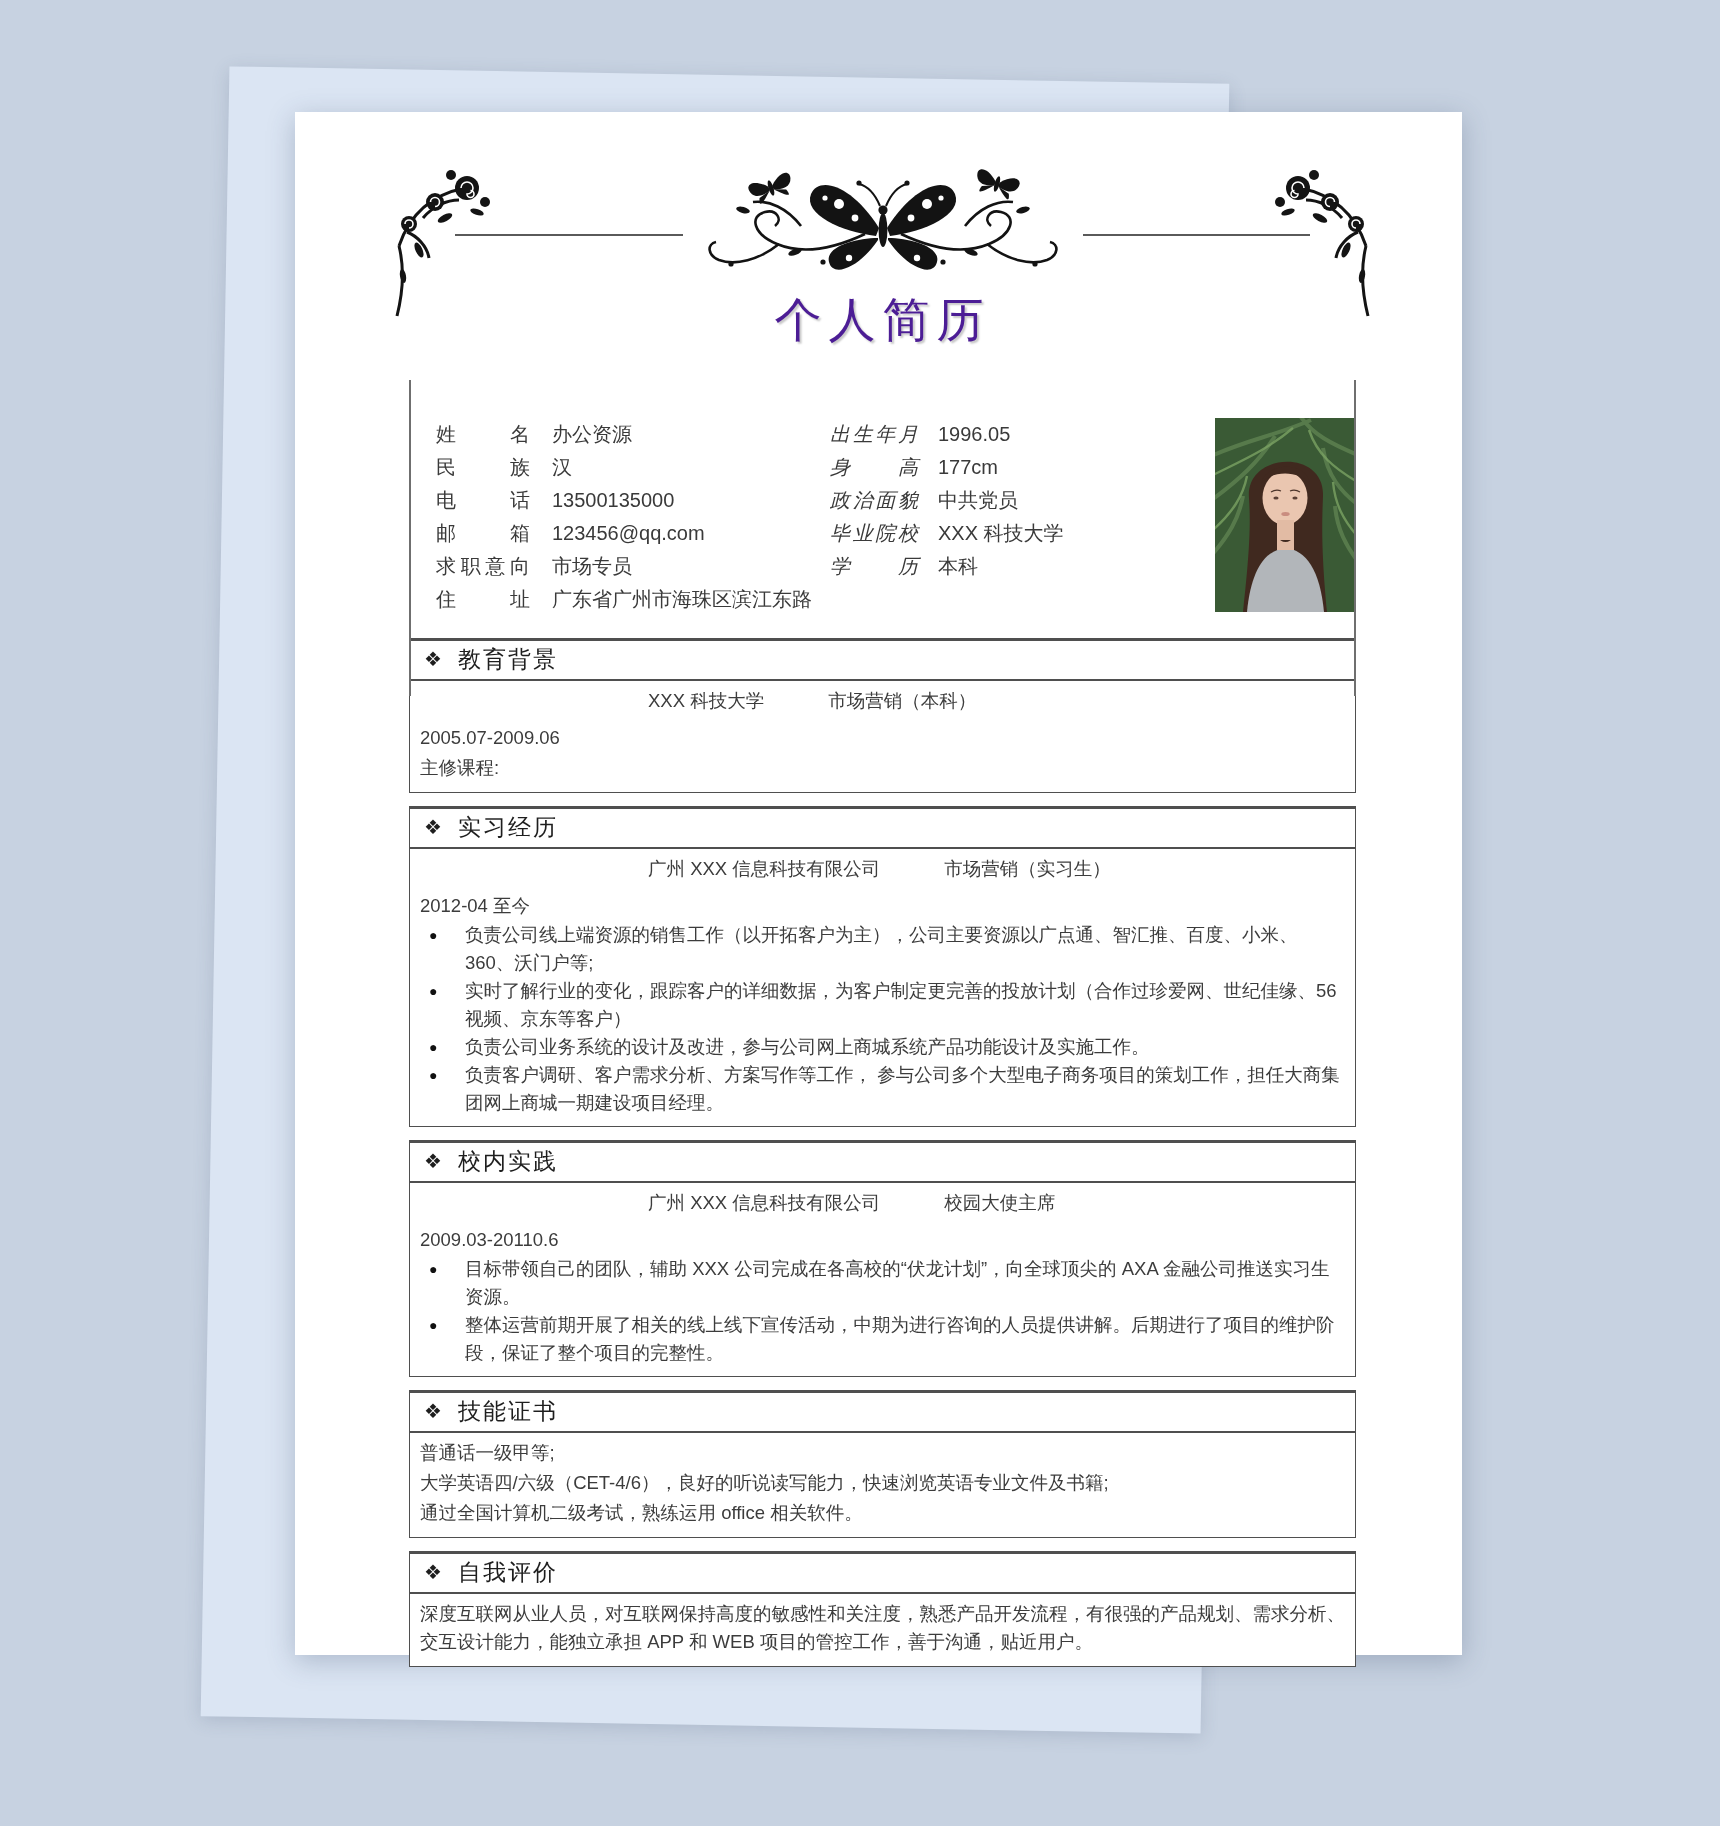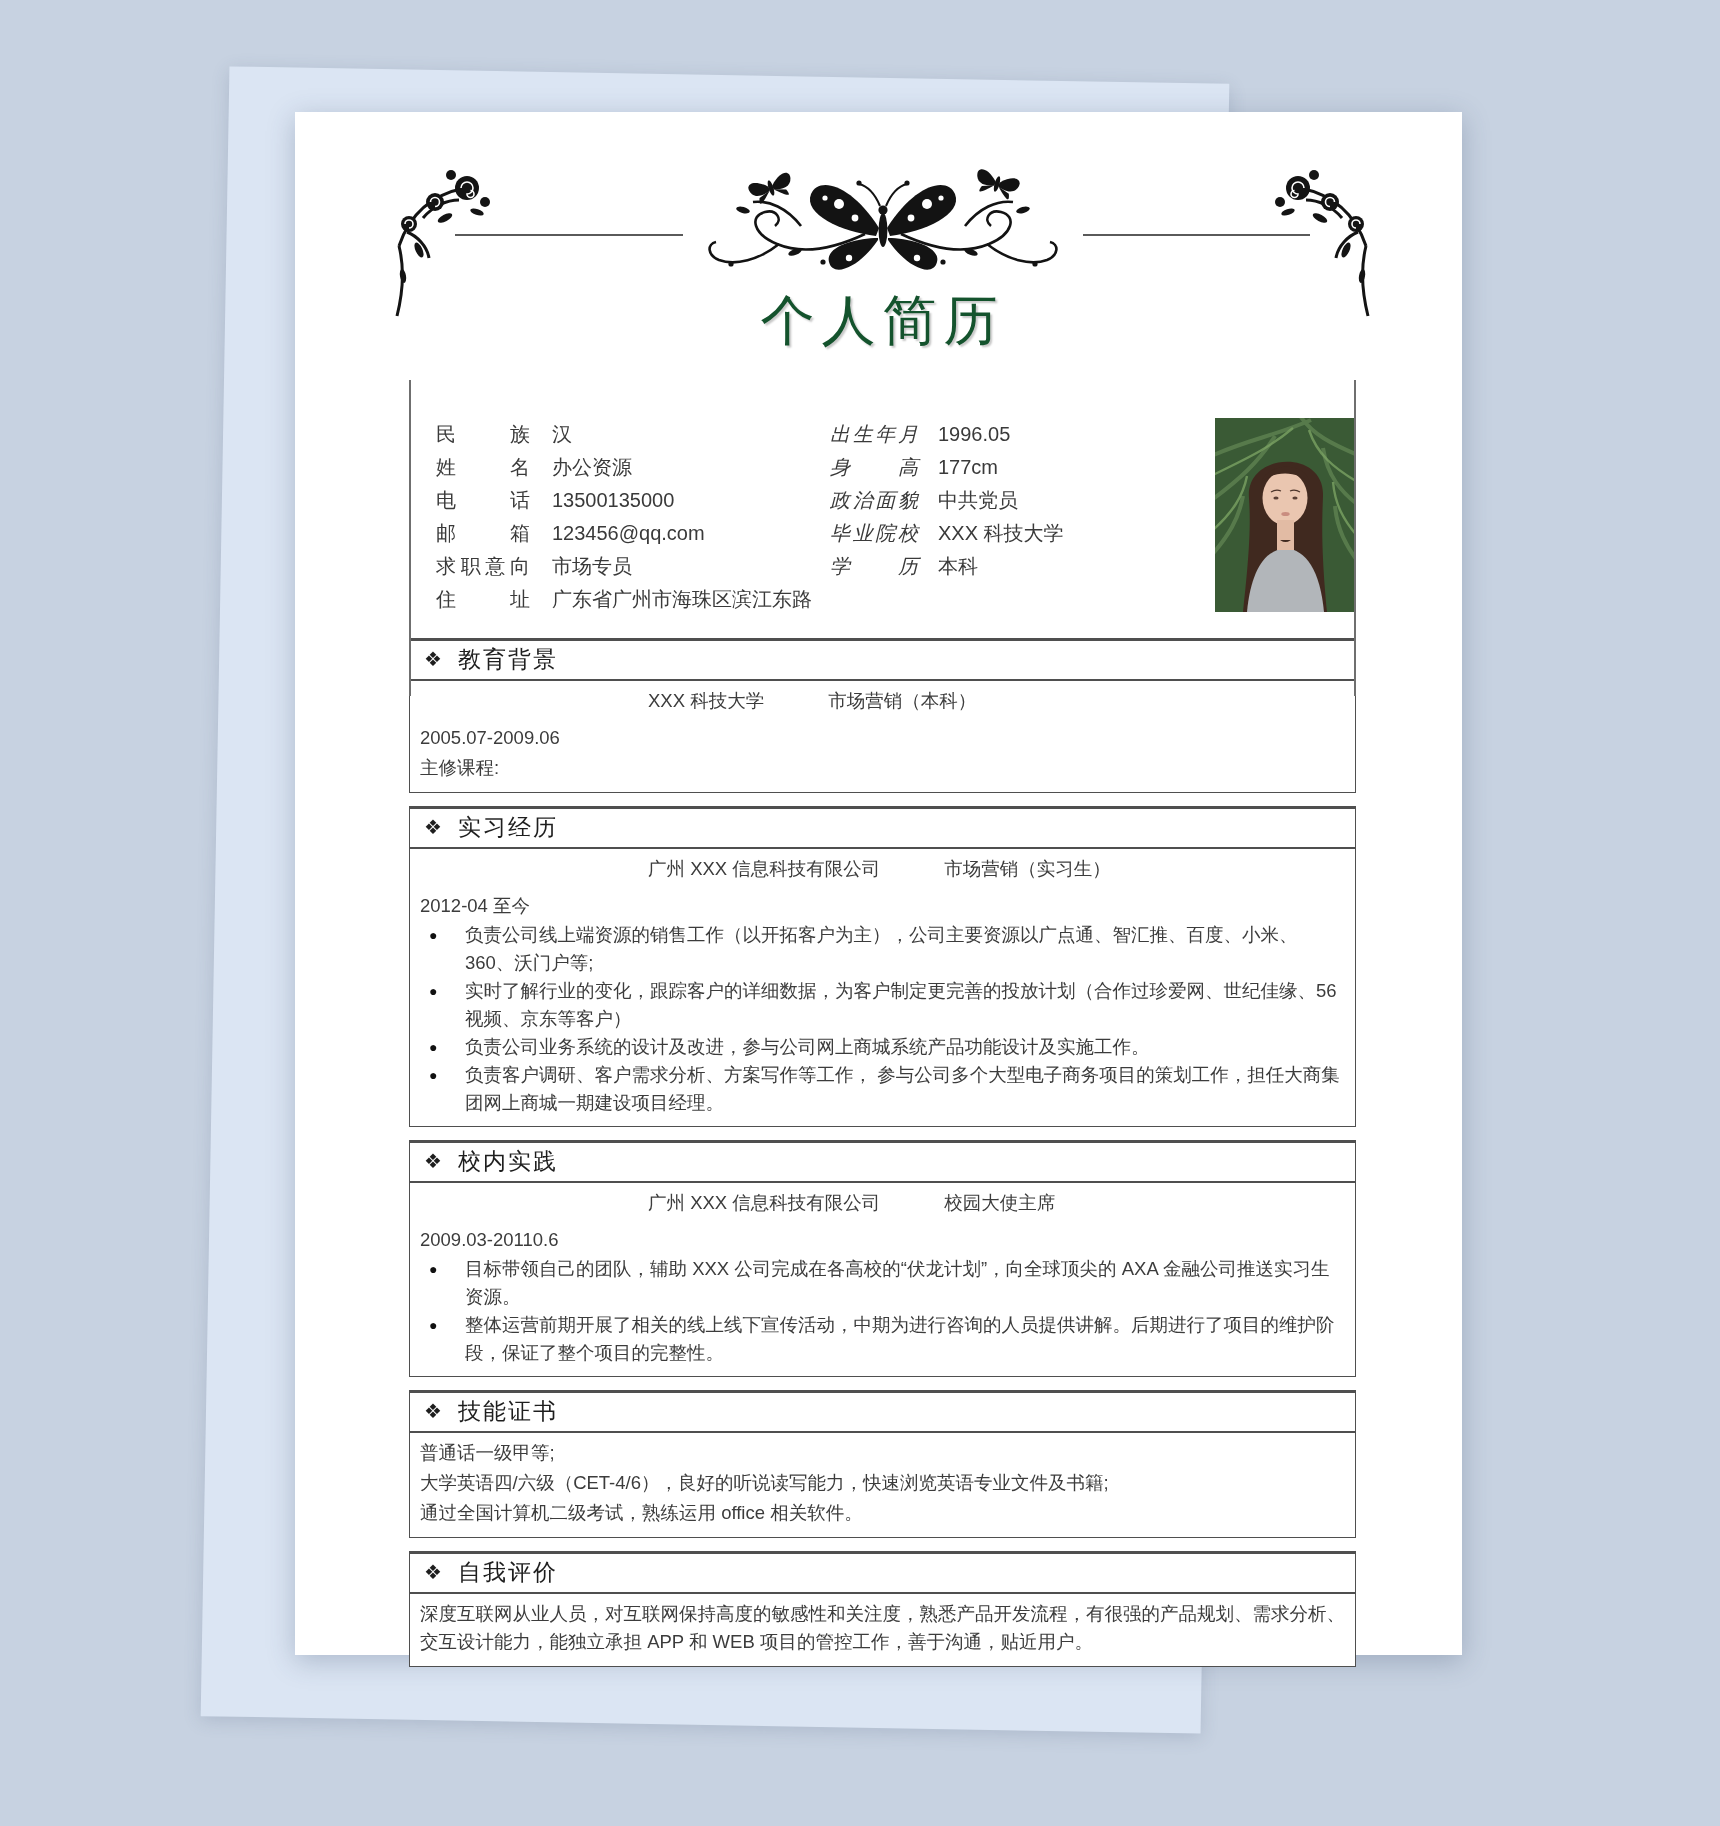--- a/index.html
+++ b/index.html
@@ -28,21 +28,21 @@
   .corner-left{left:-16px;}
   .corner-right{right:-16px;transform:scaleX(-1);}
   .center-orn{position:absolute;left:50%;top:0;transform:translateX(-50%);}
   .vine{position:absolute;width:2px;background:#6f6f6f;top:212px;height:316px;}
   .vine-left{left:0;}
   .vine-right{right:0;}
 
   
   .title{
     margin:6px 0 0 0;text-align:center;
-    font-size:54px;line-height:56px;font-weight:500;color:#14532d;
+    font-size:47px;line-height:56px;font-weight:500;color:#4c1d95;
     letter-spacing:7px;text-shadow:2px 2px 2px rgba(0,0,0,.22);
   }
 
   
   .info{display:flex;margin-top:70px;height:196px;font-size:20px;}
   .col-l{width:394px;padding-left:27px;box-sizing:content-box;}
   .col-r{width:300px;}
   .irow{line-height:33px;white-space:nowrap;}
   .lbl{display:inline-block;width:94px;text-align:justify;text-align-last:justify;color:#3a3a3a;vertical-align:top;}
   .col-r .lbl{width:88px;font-style:italic;}
@@ -195,24 +195,24 @@
     </div>
 
     <div class="vine vine-left"></div>
     <div class="vine vine-right"></div>
 
     <h1 class="title">个人简历</h1>
 
     <div class="info">
       <div class="col-l">
         <div class="irow">
+          <span class="lbl">姓　名</span><span class="val">办公资源</span>
+        </div>
+        <div class="irow">
           <span class="lbl">民　族</span><span class="val">汉</span>
-        </div>
-        <div class="irow">
-          <span class="lbl">姓　名</span><span class="val">办公资源</span>
         </div>
         <div class="irow">
           <span class="lbl">电　话</span><span class="val">13500135000</span>
         </div>
         <div class="irow">
           <span class="lbl">邮　箱</span><span class="val">123456@qq.com</span>
         </div>
         <div class="irow">
           <span class="lbl">求职意向</span><span class="val">市场专员</span>
         </div>

